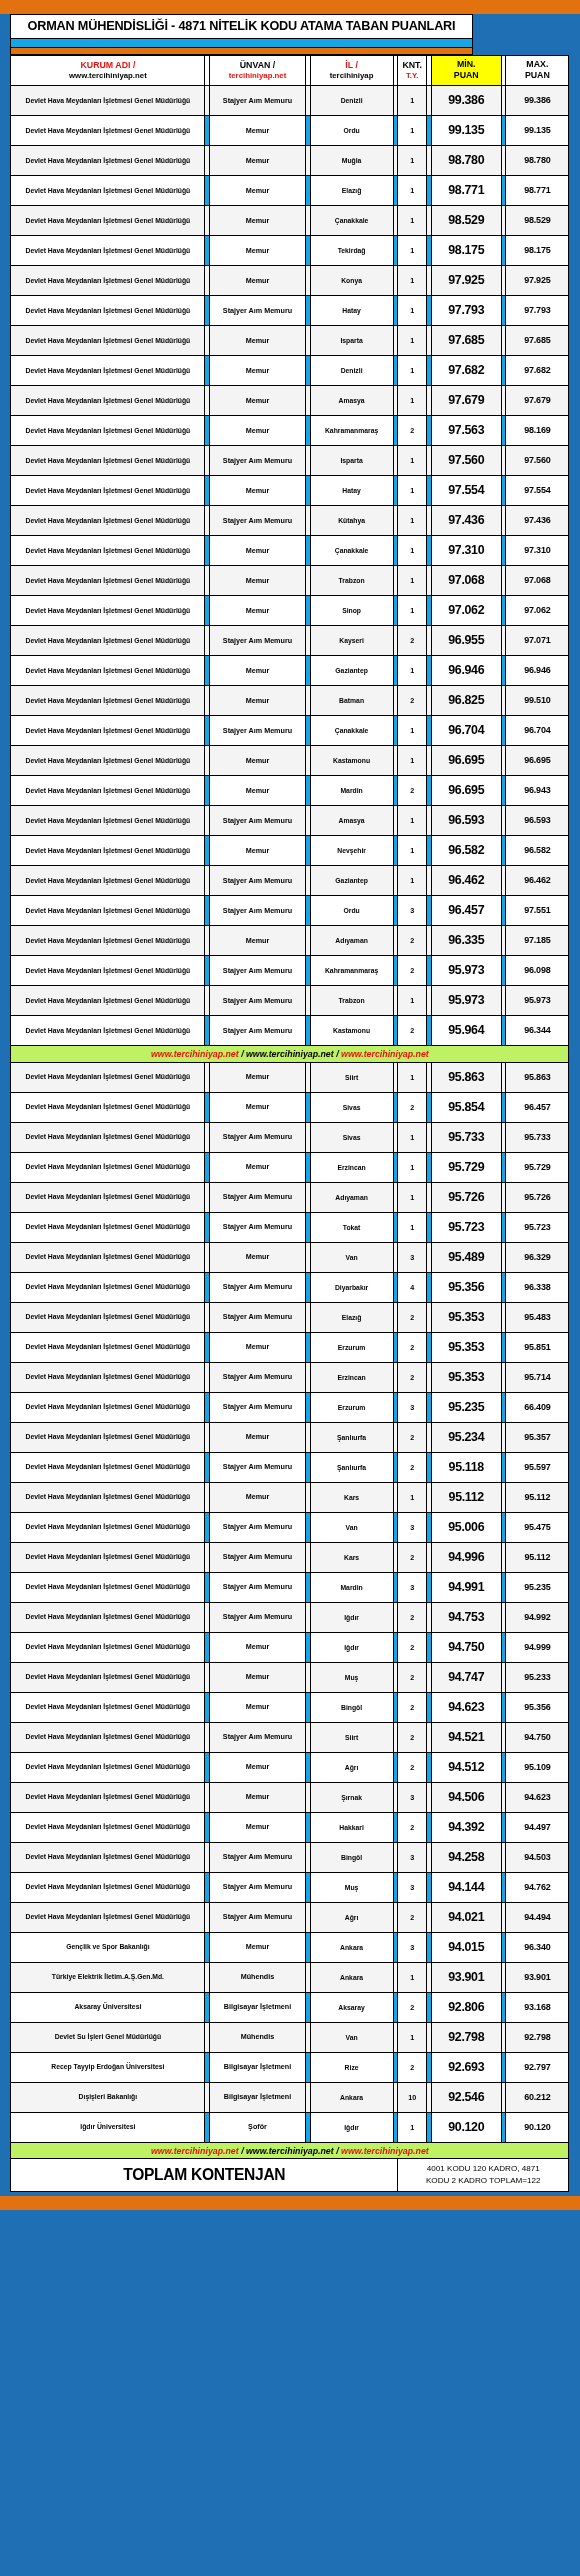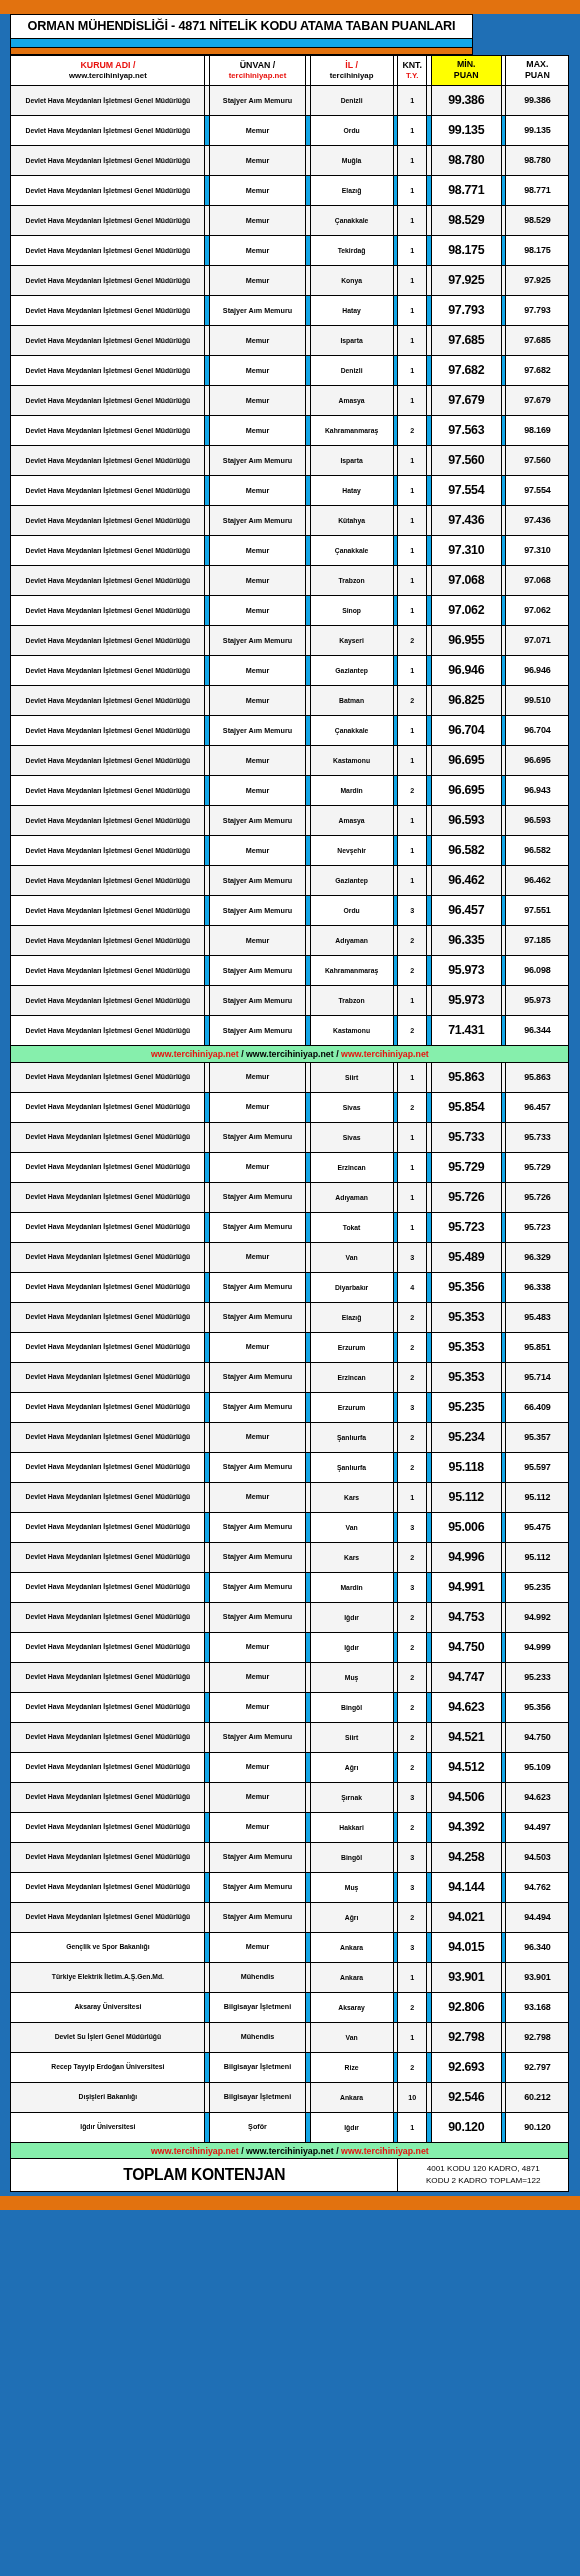--- a/index.html
+++ b/index.html
@@ -101,24 +101,25 @@
   }
   .hdr .l1 { display: block; font-size: 8.8px; font-weight: bold; line-height: 1.25; }
   .hdr .l2 { display: block; font-size: 7.8px; font-weight: bold; line-height: 1.25; }
   .hdr .red { color: #e8130f; }
   .hdr .blk { color: #000; }
   .hdr .yellow-cell { background: #ffff00; }
   .sep { width: 4.6px; background: #13a7e8; border-left: 0.7px solid #000; border-right: 0.7px solid #000; padding: 0; }
 
   
   .banner td {
-    background: #86efac;
+    background: #bef264;
     text-align: center;
     padding: 2px 0 2.6px 0;
     border: 1.3px solid #000;
+    font-style: italic;
   }
   .banner .r { color: #e8130f; font-weight: bold; font-size: 8.8px; }
   .banner .b { color: #000; font-weight: bold; font-size: 8.8px; }
 
   
   tr.drow td { height: 30px; padding: 1.3px 1.3px; }
   tr.drow.alt td { background: #f4f4f4; }
   tr.drow td.kurum { font-size: 6.8px; font-weight: bold; line-height: 1.35; color: #000; }
   tr.drow td.unvan { font-size: 7.2px; font-weight: bold; line-height: 1.35; color: #000; }
   tr.drow td.il    { font-size: 6.8px; font-weight: bold; color: #000; }
@@ -619,21 +620,21 @@
           </tr>
           <tr class="drow">
             <td class="kurum">Devlet Hava Meydanları İşletmesi Genel Müdürlüğü</td>
             <td class="sep"></td>
             <td class="unvan">Stajyer Aım Memuru</td>
             <td class="sep"></td>
             <td class="il">Kastamonu</td>
             <td class="sep"></td>
             <td class="knt">2</td>
             <td class="sep"></td>
-            <td class="minp">71.431</td>
+            <td class="minp">95.964</td>
             <td class="sep"></td>
             <td class="maxp">96.344</td>
           </tr>
           <tr class="banner">
             <td colspan="11"><span class="r">www.tercihiniyap.net</span><span class="b"> / </span><span class="b">www.tercihiniyap.net</span><span class="b"> / </span><span class="r">www.tercihiniyap.net</span></td>
           </tr>
           <tr class="drow alt">
             <td class="kurum">Devlet Hava Meydanları İşletmesi Genel Müdürlüğü</td>
             <td class="sep"></td>
             <td class="unvan">Memur</td>

